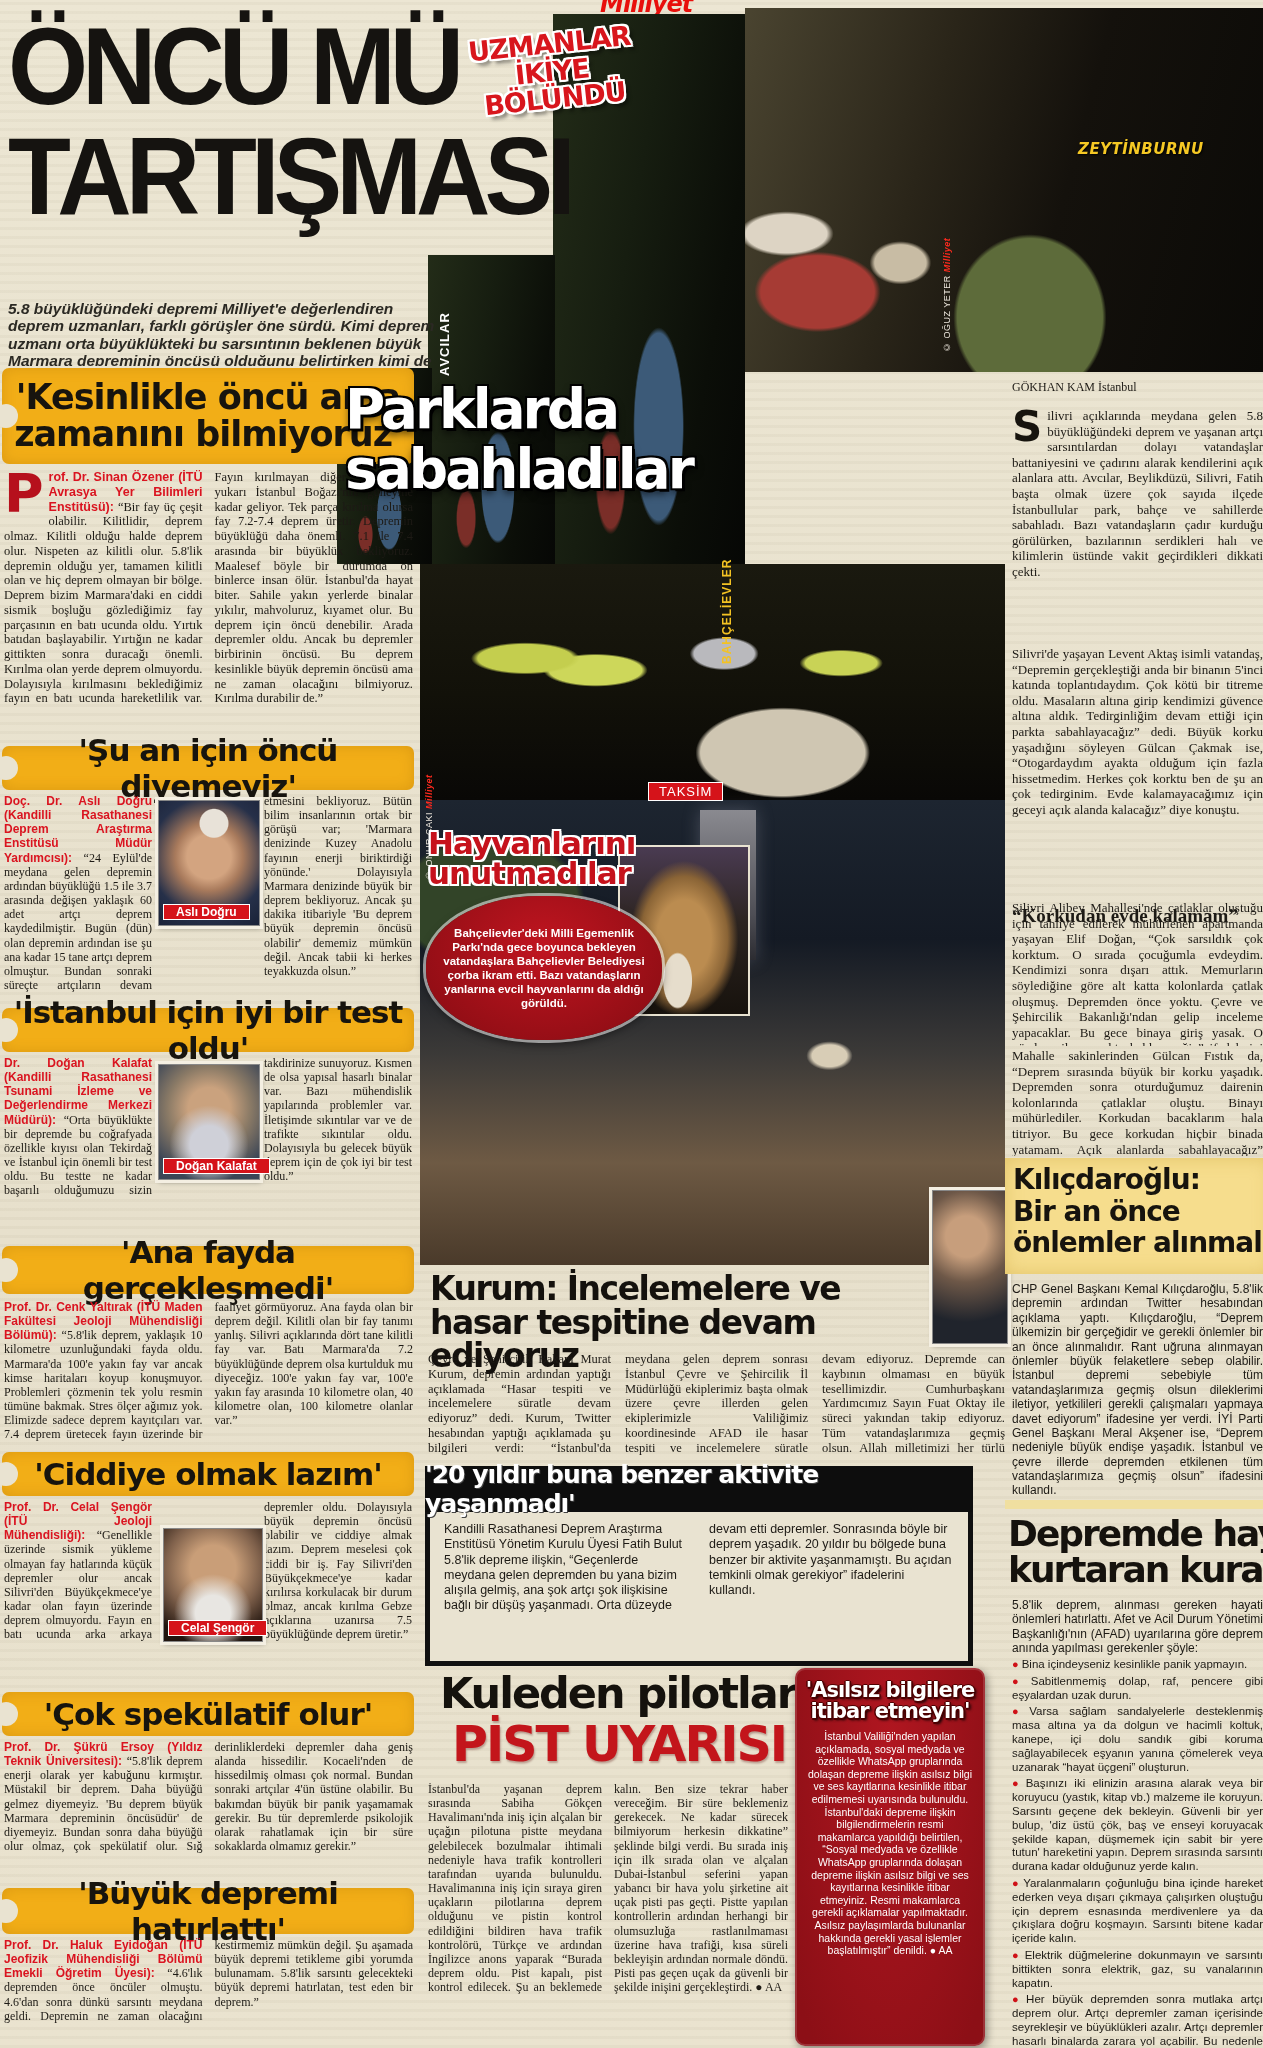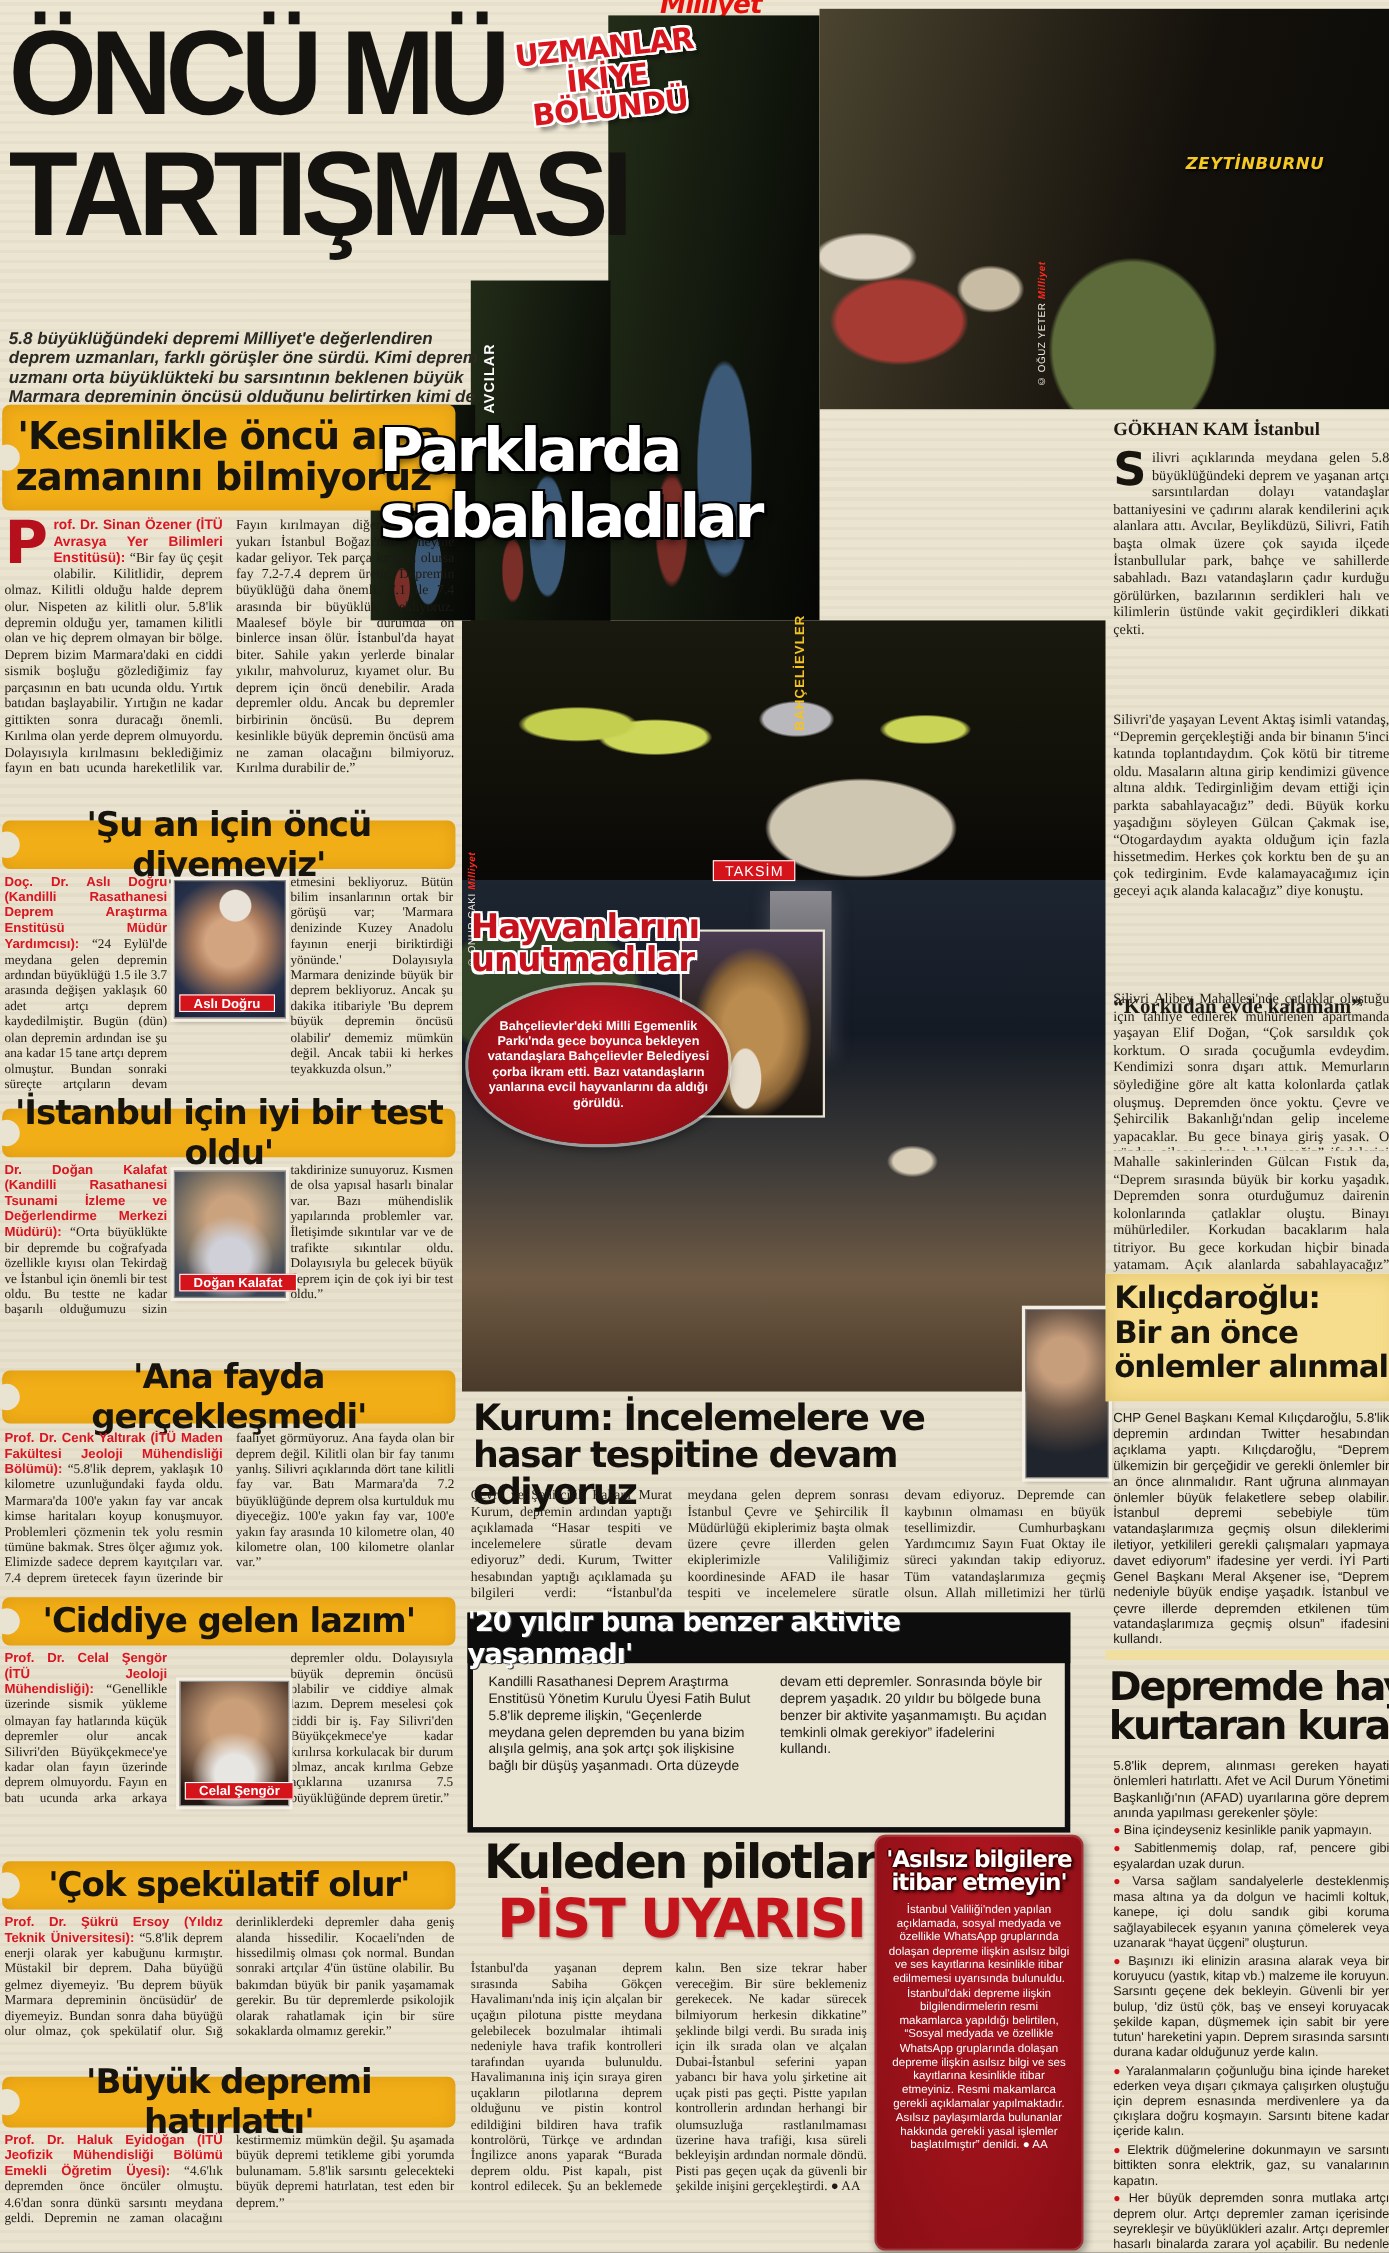--- a/index.html
+++ b/index.html
@@ -78,21 +78,21 @@
   .bb-body{font-family:"Liberation Sans",sans-serif;font-size:12.5px;line-height:1.22;text-align:left;padding:10px 14px;overflow:hidden;}
   .pist1{font-family:"DejaVu Sans",sans-serif;font-weight:bold;font-size:43px;letter-spacing:-2px;color:#15120d;white-space:nowrap;}
   .pist2{font-family:"DejaVu Sans",sans-serif;font-weight:bold;font-size:49px;letter-spacing:-2px;color:#c3151b;white-space:nowrap;text-shadow:1px 2px 2px rgba(80,0,0,.3);}
   .redbox{background:radial-gradient(ellipse at 50% 20%,#b01620,#8c0f16 90%);border-radius:10px;
     box-shadow:inset 0 0 0 2px rgba(255,255,255,.15),2px 3px 8px rgba(0,0,0,.4);color:#fff;overflow:hidden;}
   .redbox-title{font-family:"DejaVu Sans",sans-serif;font-weight:bold;font-size:21px;line-height:1.0;
     text-align:center;color:#fff;letter-spacing:-1px;
     text-shadow:1.5px 0 #4d0000,-1.5px 0 #4d0000,0 1.5px #4d0000,0 -1.5px #4d0000,2px 2px 3px #000;}
   .redbox-body{font-family:"Liberation Sans",sans-serif;font-size:10.5px;line-height:1.2;text-align:center;padding:8px 12px 0 12px;}
   
-  .r-byline{font-weight:bold;font-size:17px;font-family:"Liberation Serif",serif;}
+  .r-byline{font-weight:normal;font-size:12px;font-family:"Liberation Serif",serif;}
   .r-body{font-size:13px;line-height:1.2;text-align:justify;overflow:hidden;}
   .r-sub{font-weight:bold;font-size:19px;font-family:"Liberation Serif",serif;}
   .kilic-box{background:#f6dd8d;box-shadow:inset 0 0 18px rgba(190,150,40,.35);}
   .kilic-head{font-family:"DejaVu Sans",sans-serif;font-weight:bold;font-size:28px;line-height:1.13;letter-spacing:-1px;color:#17140e;}
   .sans-body{font-family:"Liberation Sans",sans-serif;font-size:11.5px;line-height:1.2;text-align:justify;overflow:hidden;}
   .rules-head{font-family:"DejaVu Sans",sans-serif;font-weight:bold;font-size:36px;line-height:1.0;letter-spacing:-2px;color:#15120d;white-space:nowrap;}
   .rule-item{margin-bottom:3px;}
   .dot{color:#cf1117;font-size:11px;margin-right:3px;}
   .zey-lab{font-family:"DejaVu Sans",sans-serif;font-weight:bold;font-style:italic;color:#f5c824;font-size:15px;letter-spacing:.5px;text-shadow:1px 1px 2px #000;}
 </style>
@@ -145,21 +145,21 @@
   <div class="abs portrait ph-dogan" style="left:158px;top:1064px;width:100px;height:114px;">
     <span class="pcap">Doğan Kalafat</span>
   </div>
 
   <div class="abs ybar ybar1" style="left:2px;top:1246px;width:412px;height:48px;">'Ana fayda gerçekleşmedi'</div>
   <div class="abs abody cols2" style="left:4px;top:1300px;width:409px;height:148px;font-size:12px;">
     <span class="byl">Prof. Dr. Cenk Yaltırak (İTÜ Maden Fakültesi Jeoloji Mühendisliği Bölümü):</span>
     <span>“5.8'lik deprem, yaklaşık 10 kilometre uzunluğundaki fayda oldu. Marmara'da 100'e yakın fay var ancak kimse haritaları koyup konuşmuyor. Problemleri çözmenin tek yolu resmin tümüne bakmak. Stres ölçer ağımız yok. Elimizde sadece deprem kayıtçıları var. 7.4 deprem üretecek fayın üzerinde bir faaliyet görmüyoruz. Ana fayda olan bir deprem değil. Kilitli olan bir fay tanımı yanlış. Silivri açıklarında dört tane kilitli fay var. Batı Marmara'da 7.2 büyüklüğünde deprem olsa kurtulduk mu diyeceğiz. 100'e yakın fay var, 100'e yakın fay arasında 10 kilometre olan, 40 kilometre olan, 100 kilometre olanlar var.”</span>
   </div>
 
-  <div class="abs ybar ybar1" style="left:2px;top:1452px;width:412px;height:44px;">'Ciddiye gelen lazım'</div>
+  <div class="abs ybar ybar1" style="left:2px;top:1452px;width:412px;height:44px;">'Ciddiye olmak lazım'</div>
   <div class="abs abody colsgap" style="left:4px;top:1500px;width:408px;height:190px;font-size:12px;">
     <span class="byl">Prof. Dr. Celal Şengör (İTÜ Jeoloji Mühendisliği):</span>
     <span>“Genellikle üzerinde sismik yükleme olmayan fay hatlarında küçük depremler olur ancak Silivri'den Büyükçekmece'ye kadar olan fayın üzerinde deprem olmuyordu. Fayın en batı ucunda arka arkaya depremler oldu. Dolayısıyla büyük depremin öncüsü olabilir ve ciddiye almak lazım. Deprem meselesi çok ciddi bir iş. Fay Silivri'den Büyükçekmece'ye kadar kırılırsa korkulacak bir durum olmaz, ancak kırılma Gebze açıklarına uzanırsa 7.5 büyüklüğünde deprem üretir.”</span>
   </div>
   <div class="abs portrait ph-celal" style="left:163px;top:1528px;width:98px;height:112px;">
     <span class="pcap">Celal Şengör</span>
   </div>
 
   <div class="abs ybar ybar1" style="left:2px;top:1692px;width:412px;height:44px;">'Çok spekülatif olur'</div>
   <div class="abs abody cols2" style="left:4px;top:1740px;width:409px;height:146px;font-size:12px;">

